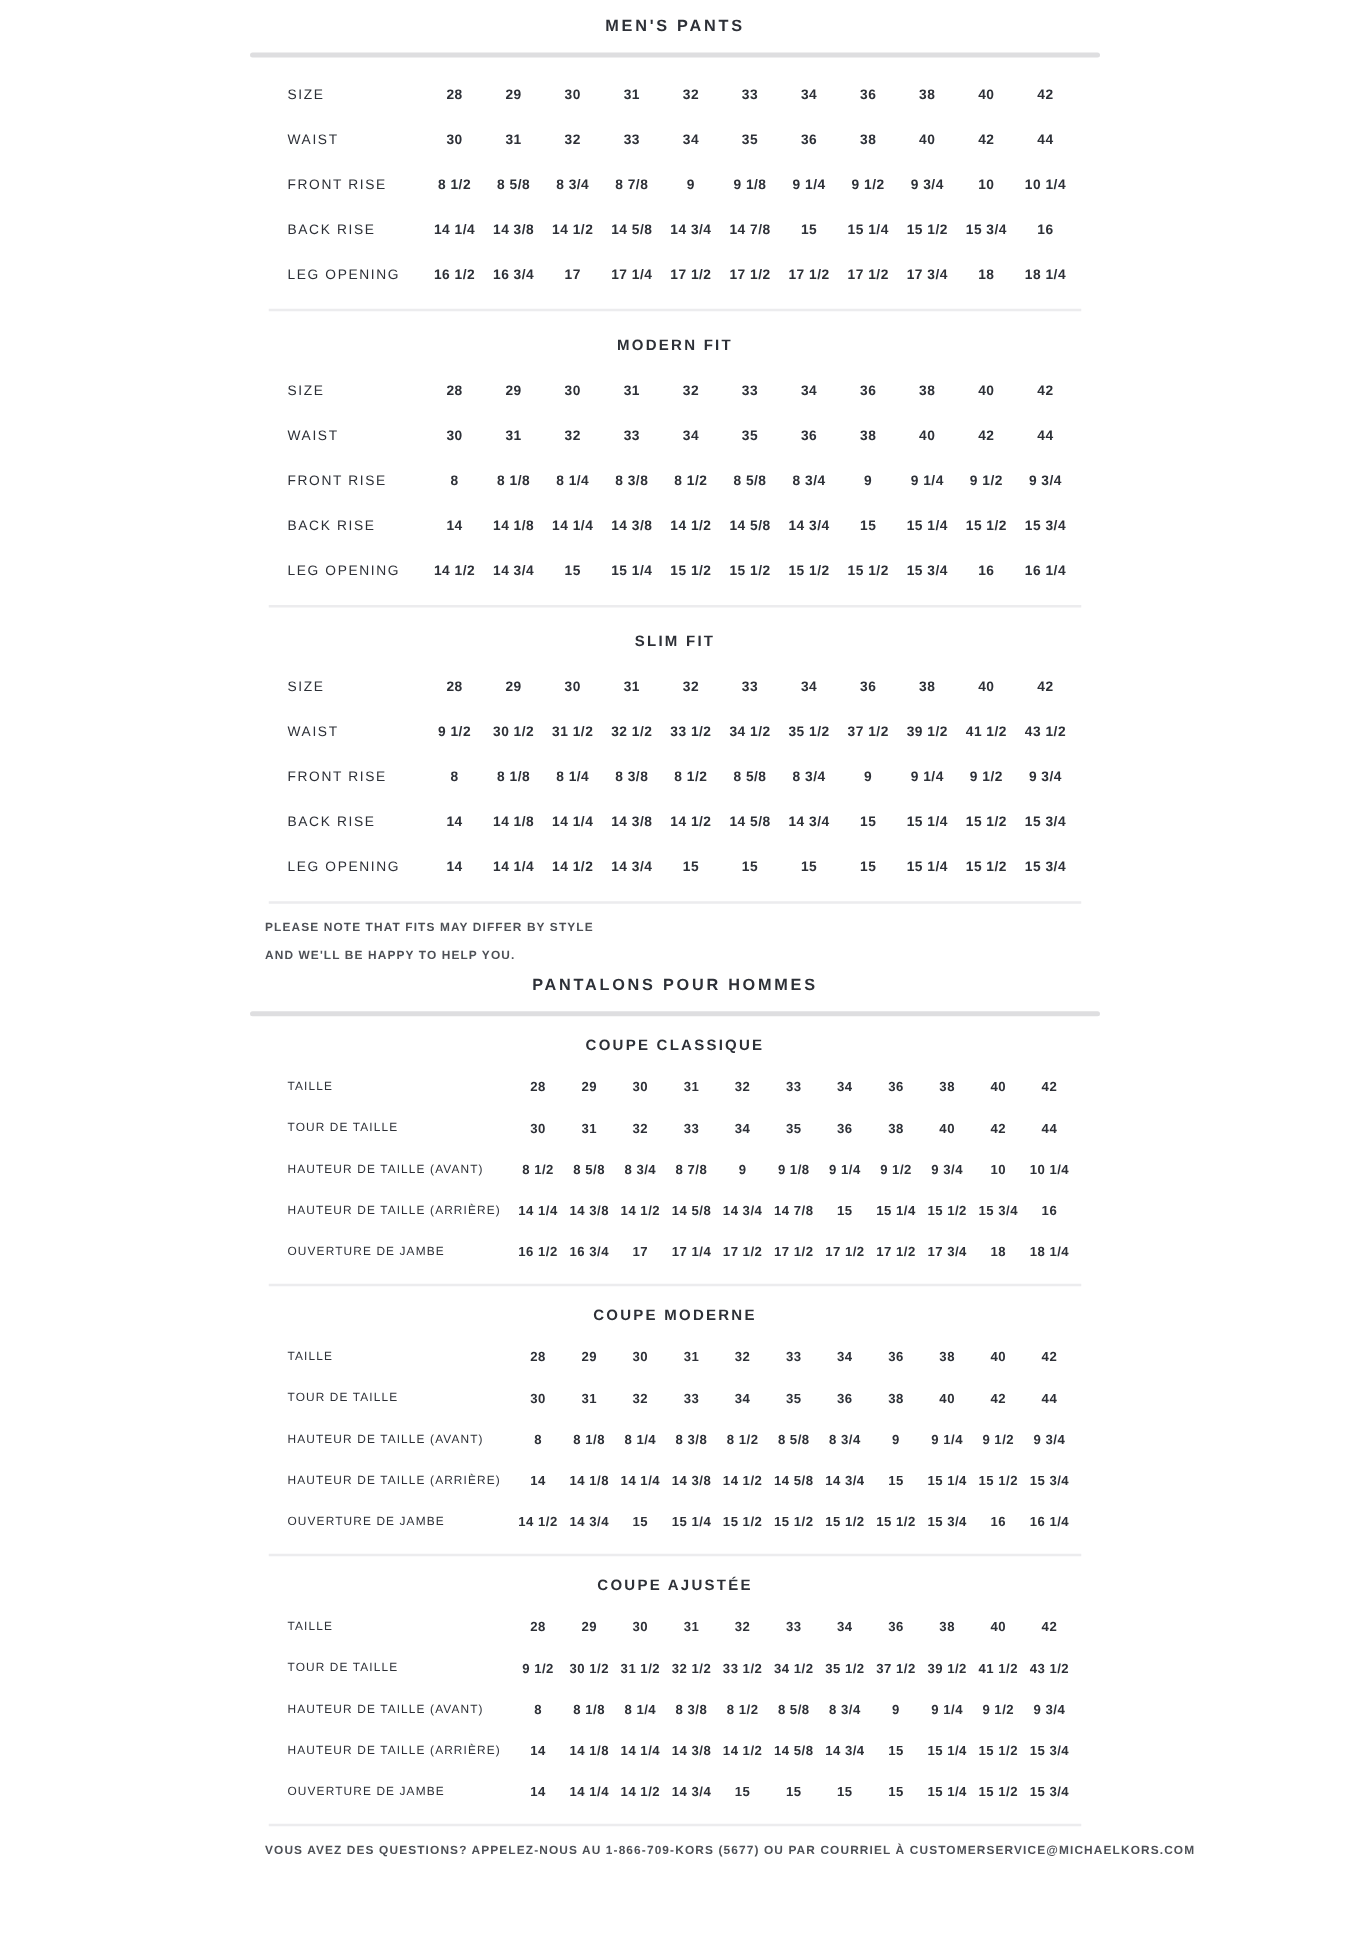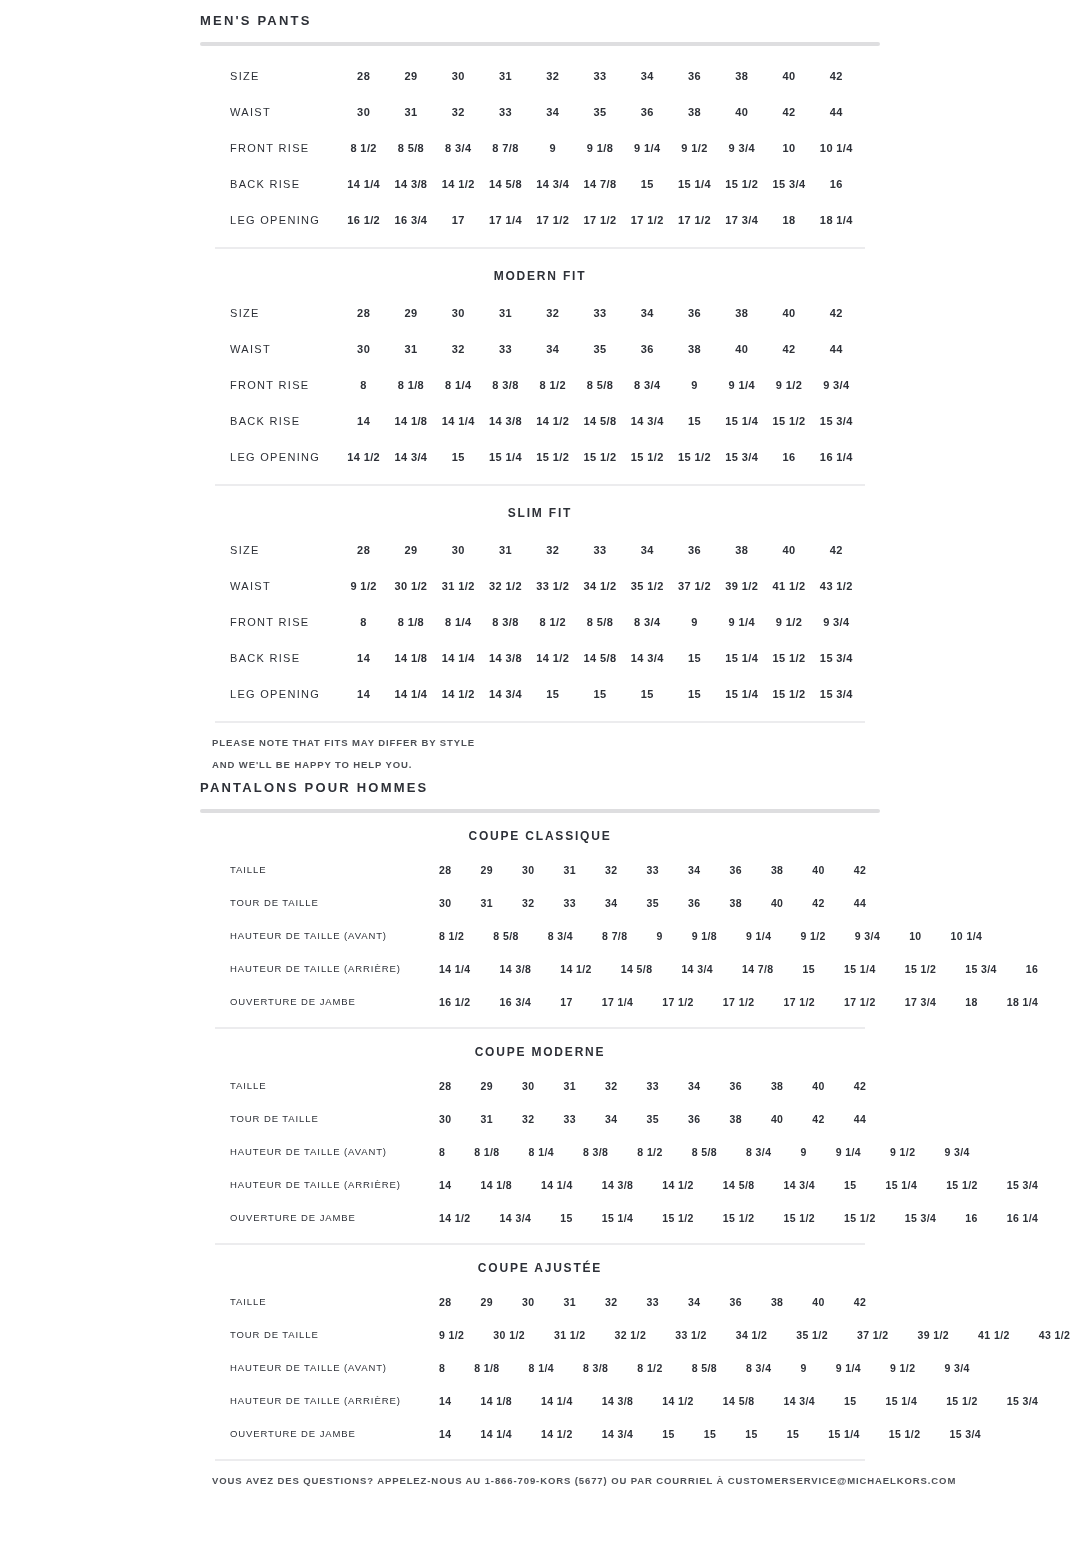--- a/index.html
+++ b/index.html
@@ -4,21 +4,21 @@
 <style>
   html, body { margin:0; padding:0; }
   body {
     width:1080px; height:1553px; background:#ffffff; overflow:hidden;
     font-family:"Liberation Sans", sans-serif; color:#2d3037;
     -webkit-font-smoothing:antialiased;
   }
   .page { width:680px; margin:0 auto; position:relative; }
 
   .main-title {
-    text-align:left; font-size:13px; font-weight:bold;
+    text-align:center; font-size:13px; font-weight:bold;
     letter-spacing:2.2px; padding-top:13px; color:#2d3037;
   }
   .main-title.fr { padding-top:8px; }
 
   .rule-thick {
     height:4px; background:#dedee0; border-radius:3px;
     width:680px; margin:14px auto 0 auto;
   }
   .rule-thin {
     height:2px; background:#ececee; width:650px; margin:9px auto 0 auto;
@@ -30,21 +30,21 @@
   }
   .fr-sections .fit-heading { margin-top:16px; }
 
   .size-table { margin:12px 0 0 30px; width:630px; }
   .fr-sections .size-table { margin-top:10px; }
 
   .trow {
     display:grid; grid-template-columns:110px repeat(11, 1fr);
     align-items:center; height:36px;
   }
-  .fr-sections .trow { grid-template-columns:180px repeat(11, 1fr); height:33px;gap:29px; }
+  .fr-sections .trow { grid-template-columns:180px repeat(11, 1fr); height:33px; }
 
   .row-label {
     font-size:11px; font-weight:normal; letter-spacing:1.3px;
     white-space:nowrap; color:#2d3037;
   }
   .fr-sections .row-label { font-size:9.5px; letter-spacing:0.9px; }
 
   .cell {
     text-align:center; font-size:11px; font-weight:bold;
     letter-spacing:0.4px; white-space:nowrap; color:#2d3037;

